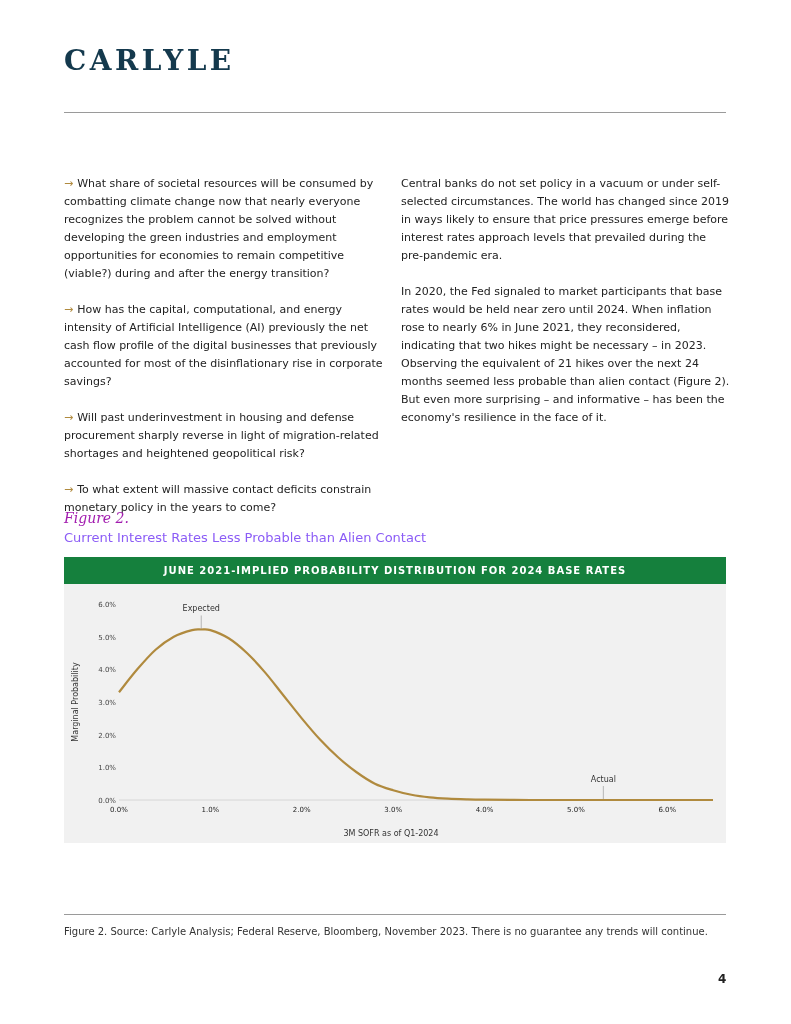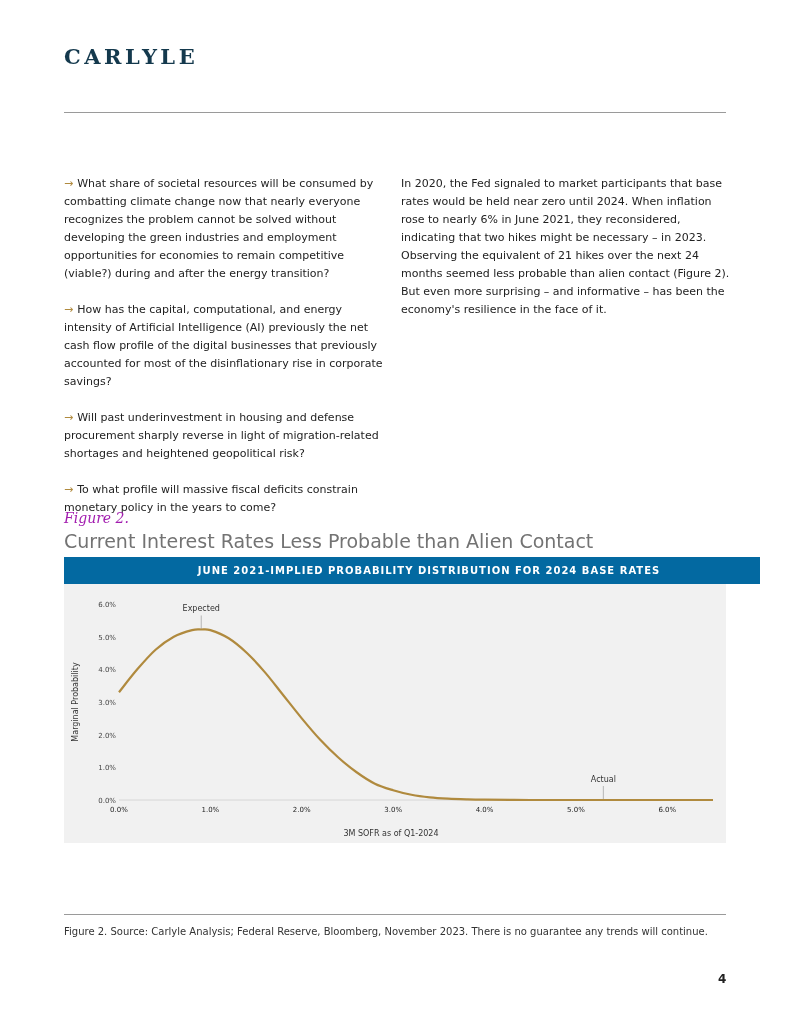--- a/index.html
+++ b/index.html
@@ -1,46 +1,47 @@
 <!DOCTYPE html>
 <html><head>
 <meta charset="utf-8">
 <style>
   html, body { margin:0; padding:0; background:#ffffff; }
   body { width:791px; height:1024px; position:relative; overflow:hidden; font-family:"DejaVu Sans", sans-serif; color:#1e1e1e; }
-  .logo { position:absolute; left:64px; top:44px; font-family:"DejaVu Serif", serif; font-weight:bold; font-size:21px; letter-spacing:3.5px; color:#14394d; }
+  .logo { position:absolute; left:64px; top:44px; font-family:"DejaVu Serif", serif; font-weight:bold; font-size:28px; letter-spacing:3.5px; color:#14394d; }
   .rule { position:absolute; left:64px; width:662px; height:1px; background:#9a9a9a; }
   .col { position:absolute; top:175px; font-size:11px; line-height:18px; color:#222; }
   .col-left { left:64px; width:320px; }
   .col-right { left:401px; width:330px; }
   .para { margin:0 0 18px 0; }
   .arrow { color:#b08a3e; margin-right:4px; }
   .heading { font-weight:bold; color:#1d4257; font-size:11.5px; line-height:18px; letter-spacing:0.3px; margin:0 0 18px 0; }
   .fig-label { position:absolute; left:64px; top:510px; font-family:"DejaVu Serif", serif; font-style:italic; font-size:14px; color:#a21caf; }
-  .fig-title { position:absolute; left:64px; top:530px; font-size:19px; color:#737373; }
-  .chart-header { position:absolute; left:64px; top:557px; width:662px; height:27px; background:#0369a1; color:#ffffff; font-weight:bold; font-size:10px; letter-spacing:1px; text-align:center; line-height:27px;padding-left:34px; }
+  .fig-title { position:absolute; left:64px; top:530px; font-size:13px; color:#8b5cf6; }
+  .chart-header { position:absolute; left:64px; top:557px; width:662px; height:27px; background:#15803d; color:#ffffff; font-weight:bold; font-size:10px; letter-spacing:1px; text-align:center; line-height:27px; }
   .chart-body { position:absolute; left:64px; top:584px; width:662px; height:259px; background:#f1f1f1; }
   svg text { font-family:"DejaVu Sans", sans-serif; }
   .footnote { position:absolute; left:64px; top:926px; font-size:10px; color:#333; }
   .pagenum { position:absolute; left:718px; top:972px; font-weight:bold; font-size:12px; color:#222; }
 </style>
 </head>
 <body>
 
 <div class="logo">CARLYLE</div>
 <div class="rule" style="top:112px;"></div>
 
 <div class="col col-left">
   <p class="para"><span class="arrow">→</span><span>What share of societal resources will be consumed by combatting climate change now that nearly everyone recognizes the problem cannot be solved without developing the green industries and employment opportunities for economies to remain competitive (viable?) during and after the energy transition?</span></p>
   <p class="para"><span class="arrow">→</span><span>How has the capital, computational, and energy intensity of Artificial Intelligence (AI) previously the net cash flow profile of the digital businesses that previously accounted for most of the disinflationary rise in corporate savings?</span></p>
   <p class="para"><span class="arrow">→</span><span>Will past underinvestment in housing and defense procurement sharply reverse in light of migration-related shortages and heightened geopolitical risk?</span></p>
-  <p class="para"><span class="arrow">→</span><span>To what profile will massive fiscal deficits constrain monetary policy in the years to come?</span></p>
+  <p class="para"><span class="arrow">→</span><span>To what extent will massive contact deficits constrain monetary policy in the years to come?</span></p>
 </div>
 
 <div class="col col-right">
+  <p class="para">Central banks do not set policy in a vacuum or under self-selected circumstances. The world has changed since 2019 in ways likely to ensure that price pressures emerge before interest rates approach levels that prevailed during the pre-pandemic era.</p>
   <p class="para">In 2020, the Fed signaled to market participants that base rates would be held near zero until 2024. When inflation rose to nearly 6% in June 2021, they reconsidered, indicating that two hikes might be necessary – in 2023. Observing the equivalent of 21 hikes over the next 24 months seemed less probable than alien contact (Figure 2). But even more surprising – and informative – has been the economy's resilience in the face of it.</p>
 </div>
 
 <div class="fig-label">Figure 2.</div>
 <div class="fig-title">Current Interest Rates Less Probable than Alien Contact</div>
 
 <div class="chart-header">JUNE 2021-IMPLIED PROBABILITY DISTRIBUTION FOR 2024 BASE RATES</div>
 <div class="chart-body">
   <svg id="chart" width="662" height="259">
     <g id="y-ticks">

